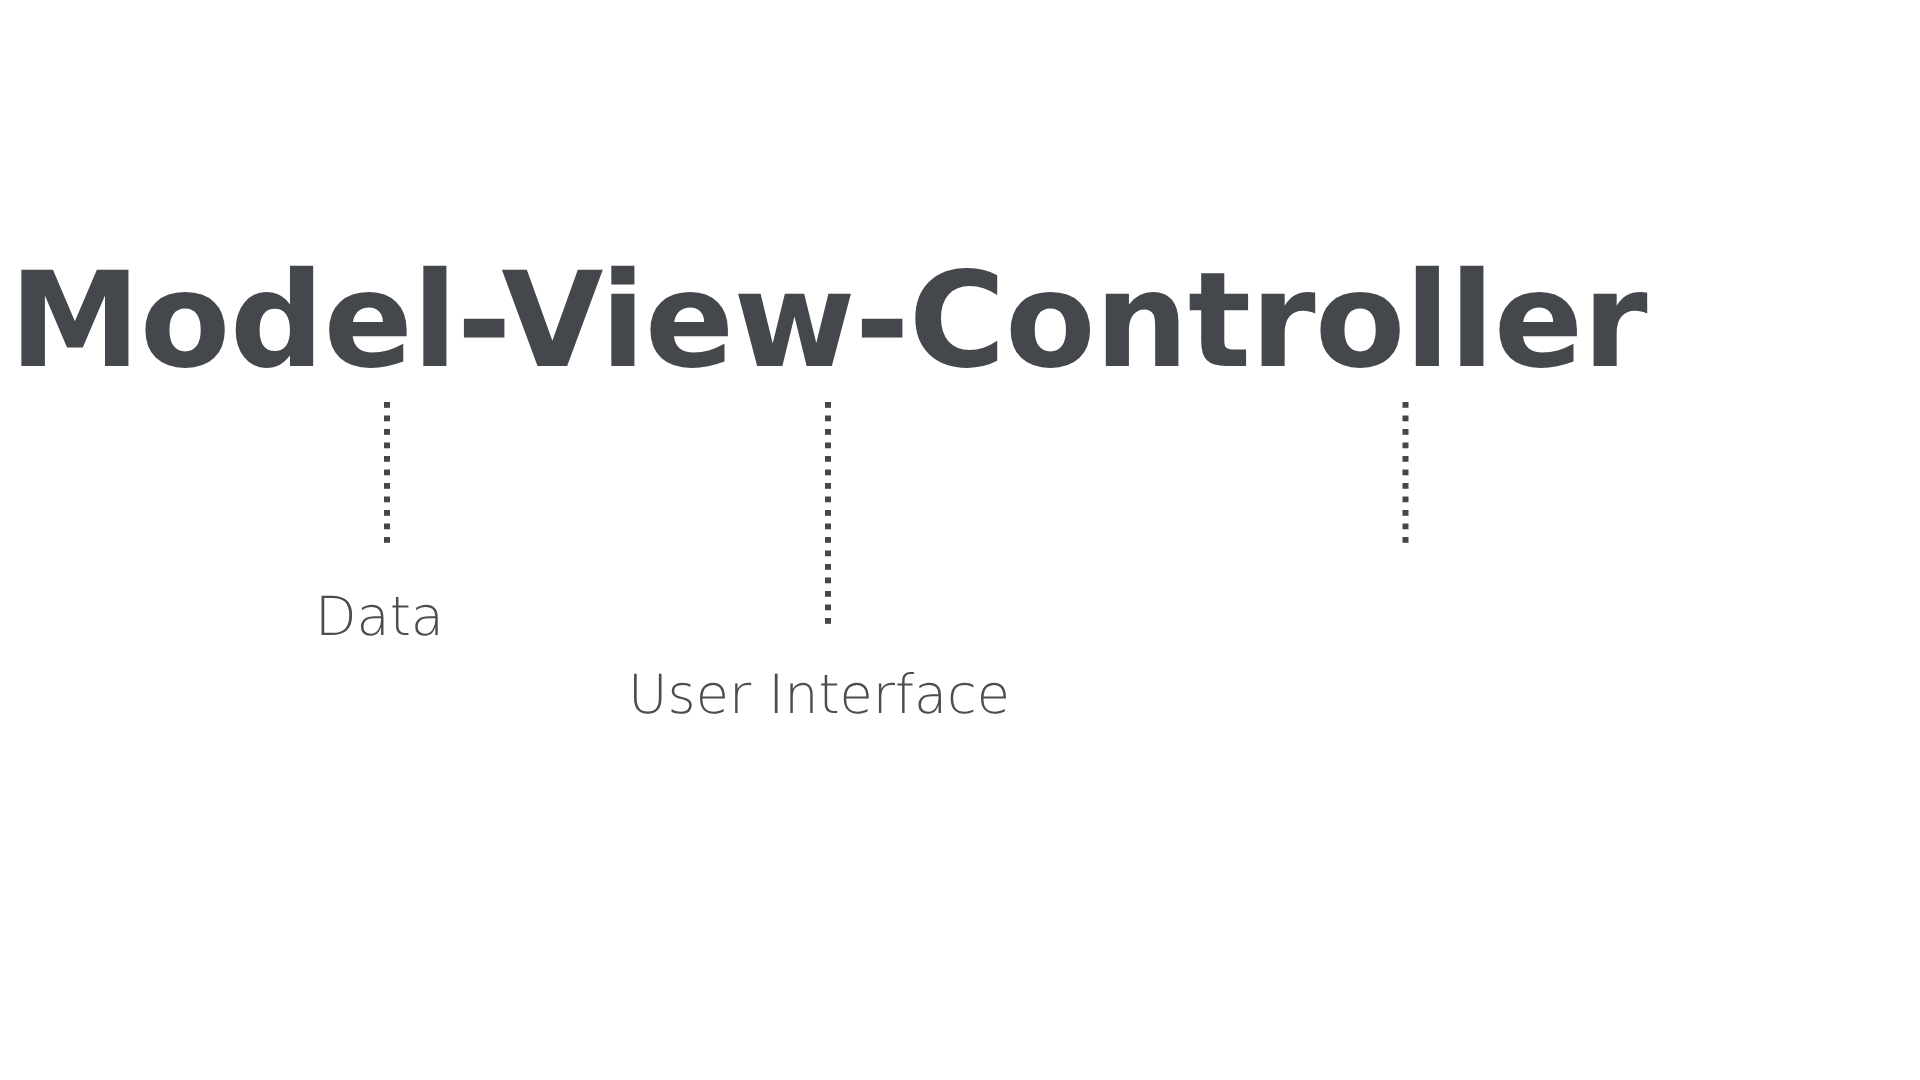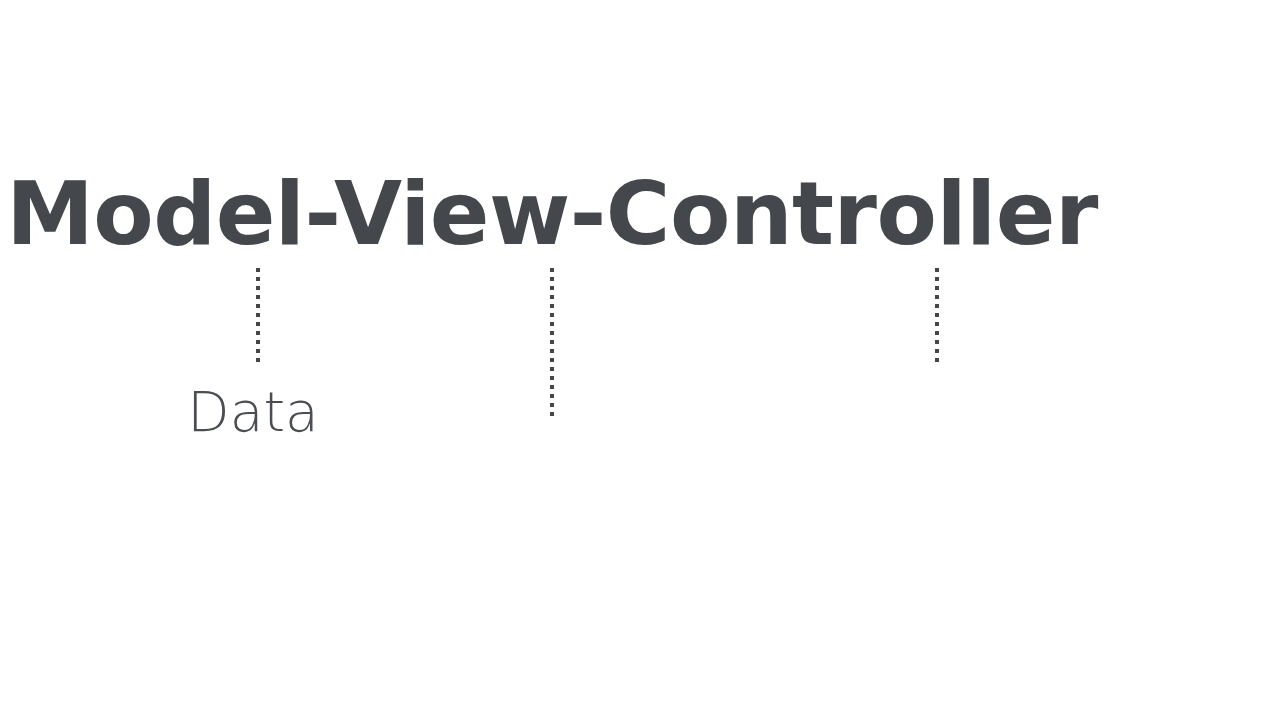--- a/index.html
+++ b/index.html
@@ -53,21 +53,21 @@
     background-repeat: repeat-y;
   }
   .connector.c-model      { left: 256px; top: 268px; height: 98px; }
   .connector.c-view       { left: 550px; top: 268px; height: 150px; }
   .connector.c-controller { left: 935px; top: 268px; height: 98px; }
 
   
   .leaf-label {
     position: absolute;
     font-family: "DejaVu Sans", "Liberation Sans", sans-serif;
-    font-size: 55px;
+    font-size: 36px;
     font-weight: 300;
     color: #4a4d51;
     line-height: 56px;
     white-space: nowrap;
     text-align: center;
     transform: translateX(-50%);
   }
   .leaf-label.l-data        { left: 253px; top: 384px; }
   .leaf-label.l-ui          { left: 546px; top: 436px; }
   .leaf-label.l-coordinator { left: 927px; top: 384px; }
@@ -78,15 +78,16 @@
 <div id="slide">
 
   <div class="title">Model-View-Controller</div>
 
   <div class="connector c-model"></div>
   <div class="connector c-view"></div>
   <div class="connector c-controller"></div>
 
   <div class="leaf-label l-data">Data</div>
 
+  <div class="leaf-label l-ui">User Interface</div>
 
 
 </div>
 
 </body></html>

